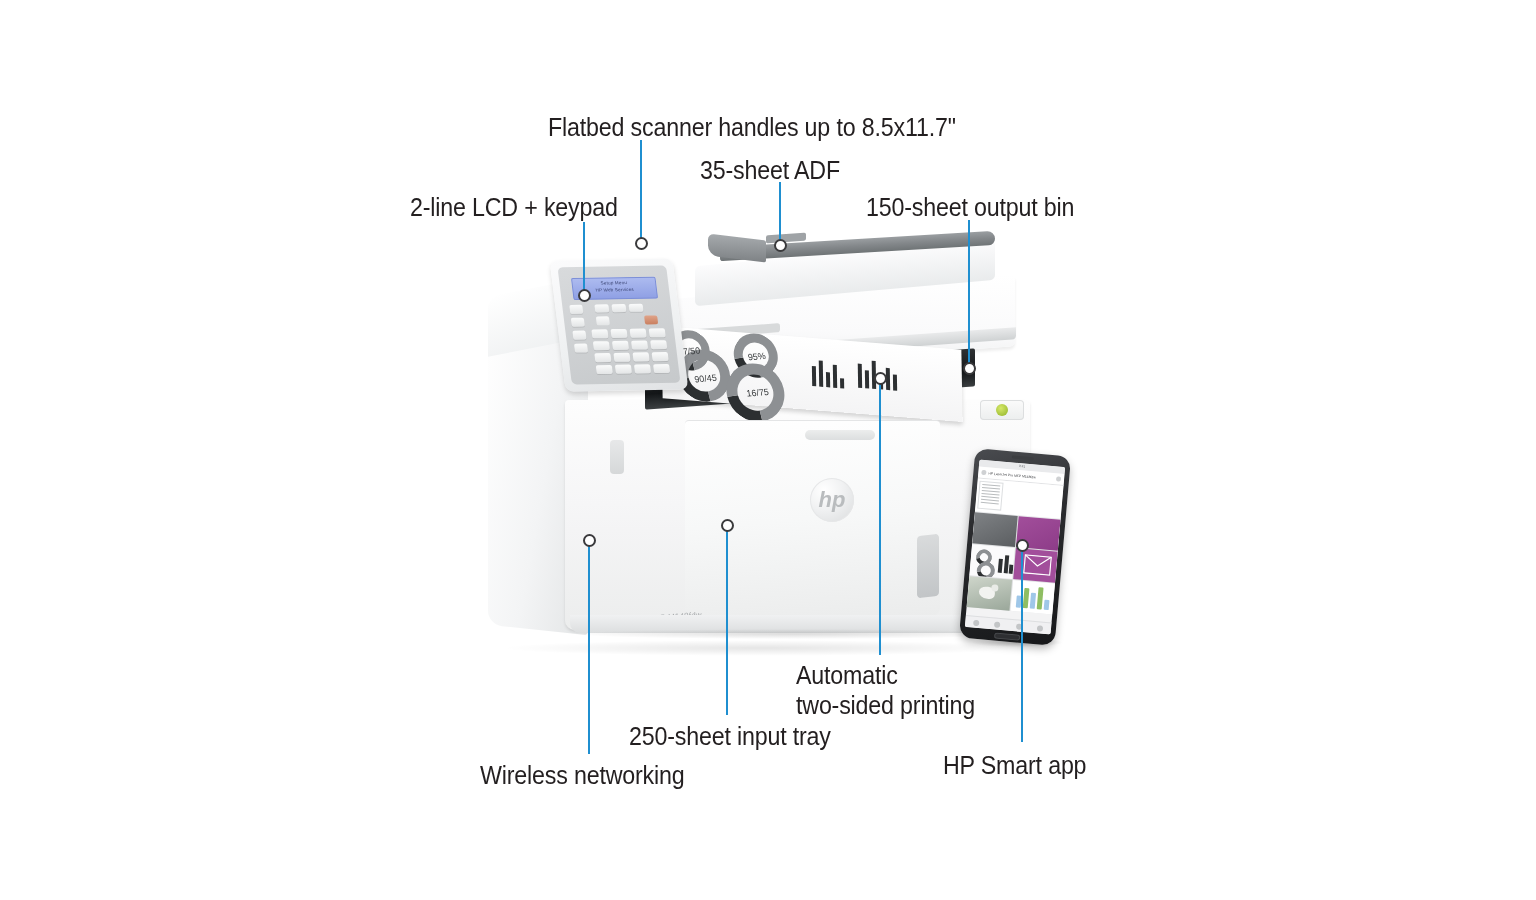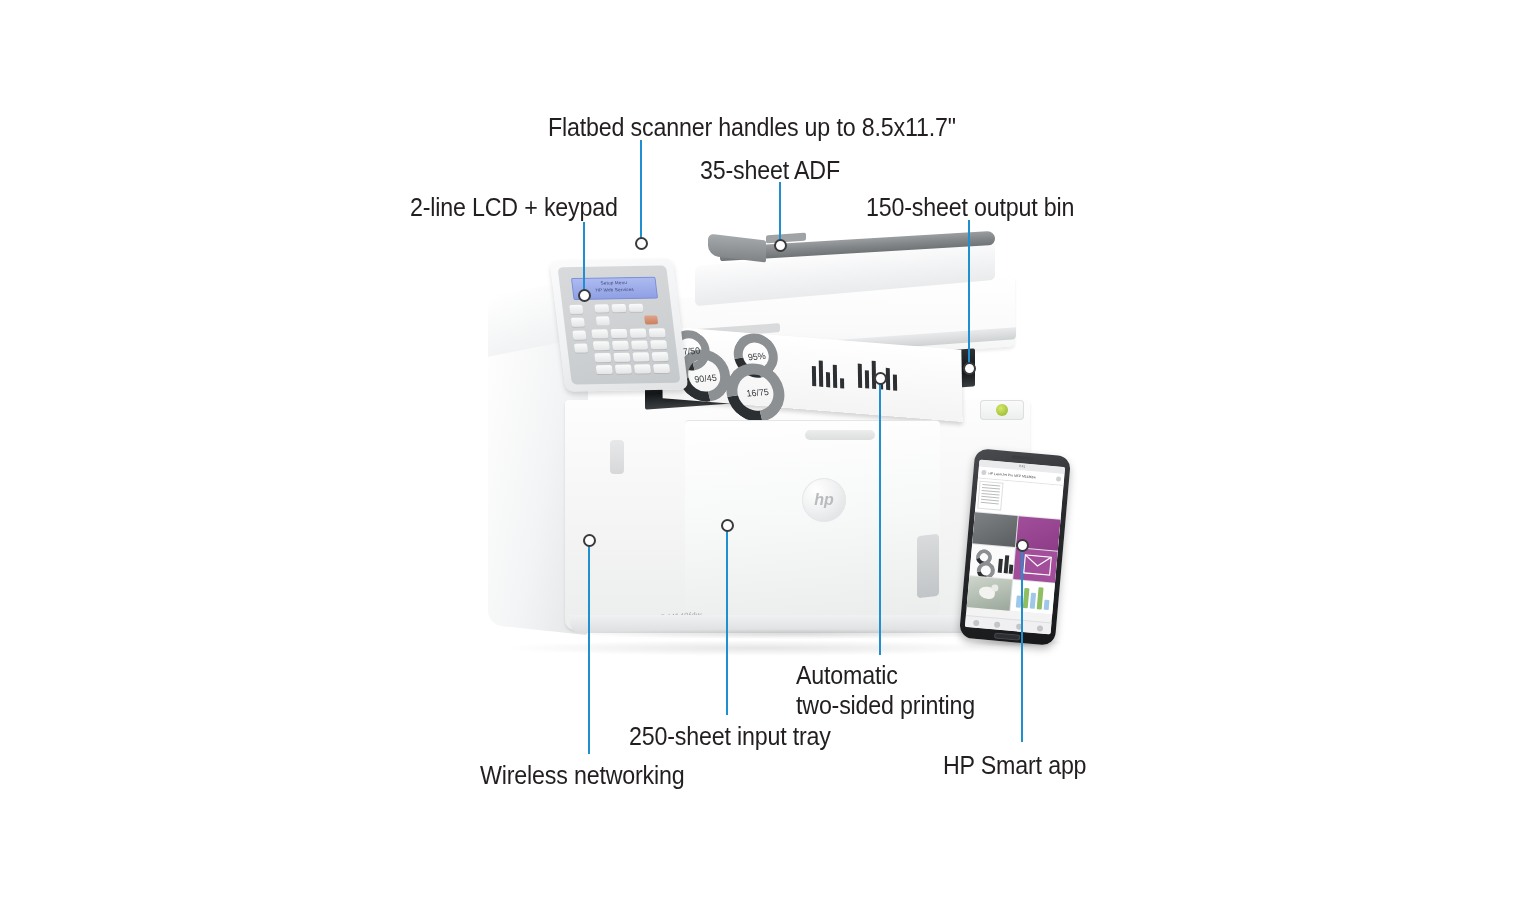--- a/index.html
+++ b/index.html
@@ -237,32 +237,32 @@
     position: absolute;
     left: 335px;
     top: 215px;
     width: 70px;
     height: 10px;
     border-radius: 5px;
     background: linear-gradient(180deg,#eceded,#dcdedf);
   }
   .hp-logo {
     position: absolute;
-    left: 332px;
+    left: 340px;
     top: 263px;
     width: 44px;
     height: 44px;
     border-radius: 50%;
     background: radial-gradient(circle at 32% 28%, #ffffff 0%, #f0f1f2 45%, #d9dbdc 100%);
     box-shadow: inset 0 0 0 1px #e6e7e8;
     display: flex;
     align-items: center;
     justify-content: center;
     color: #b9bcbe;
-    font-size: 16px;
+    font-size: 22px;
     font-style: italic;
     font-weight: 700;
     font-family: "Liberation Sans", sans-serif;
   }
   .side-vent {
     position: absolute;
     left: 140px;
     top: 225px;
     width: 14px;
     height: 34px;

